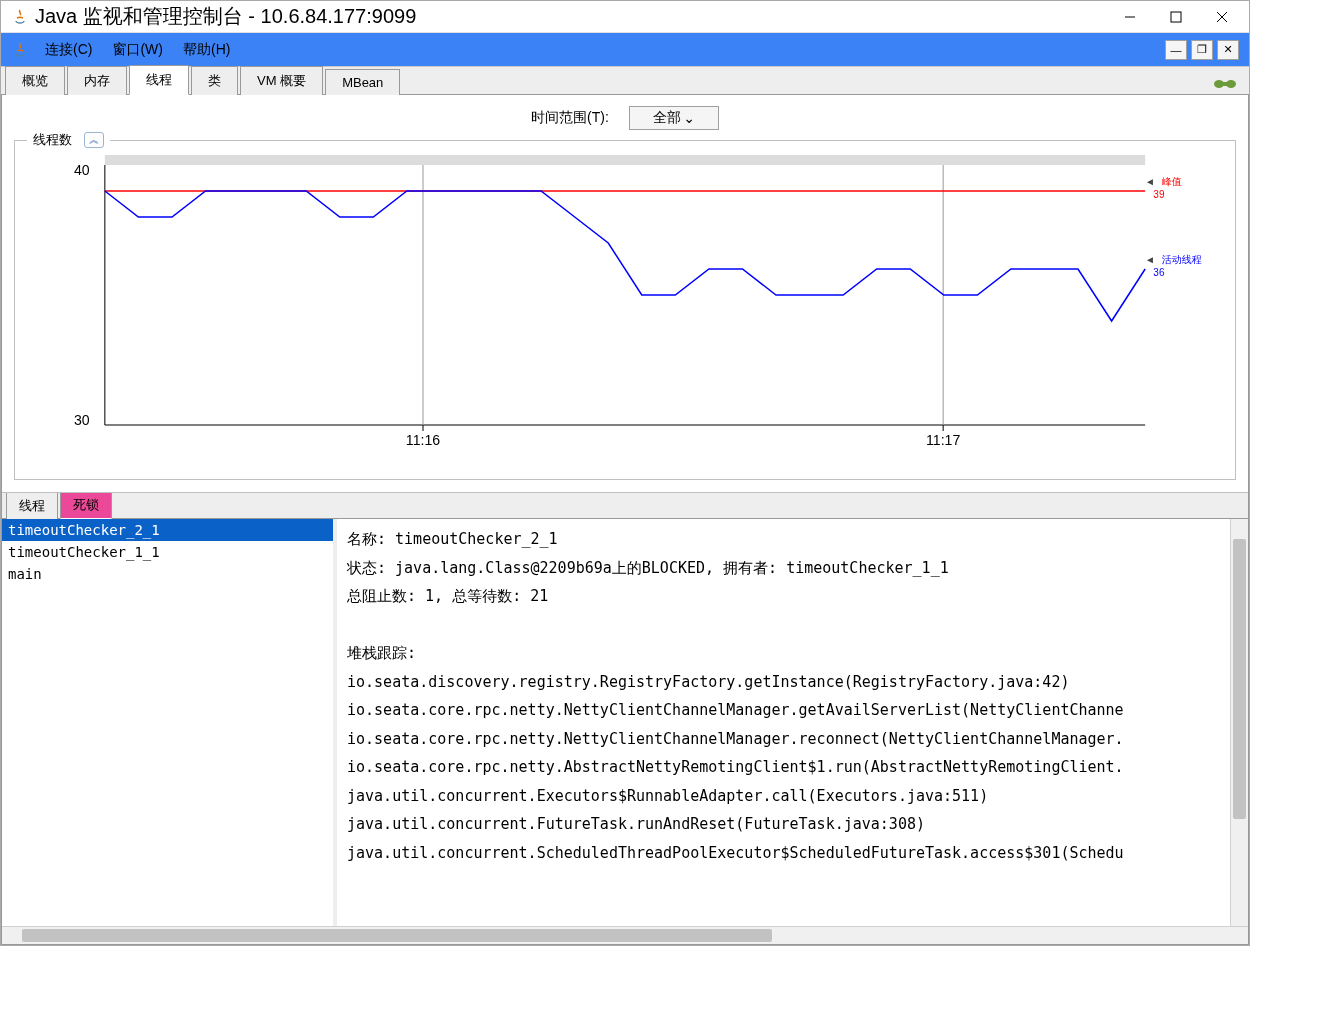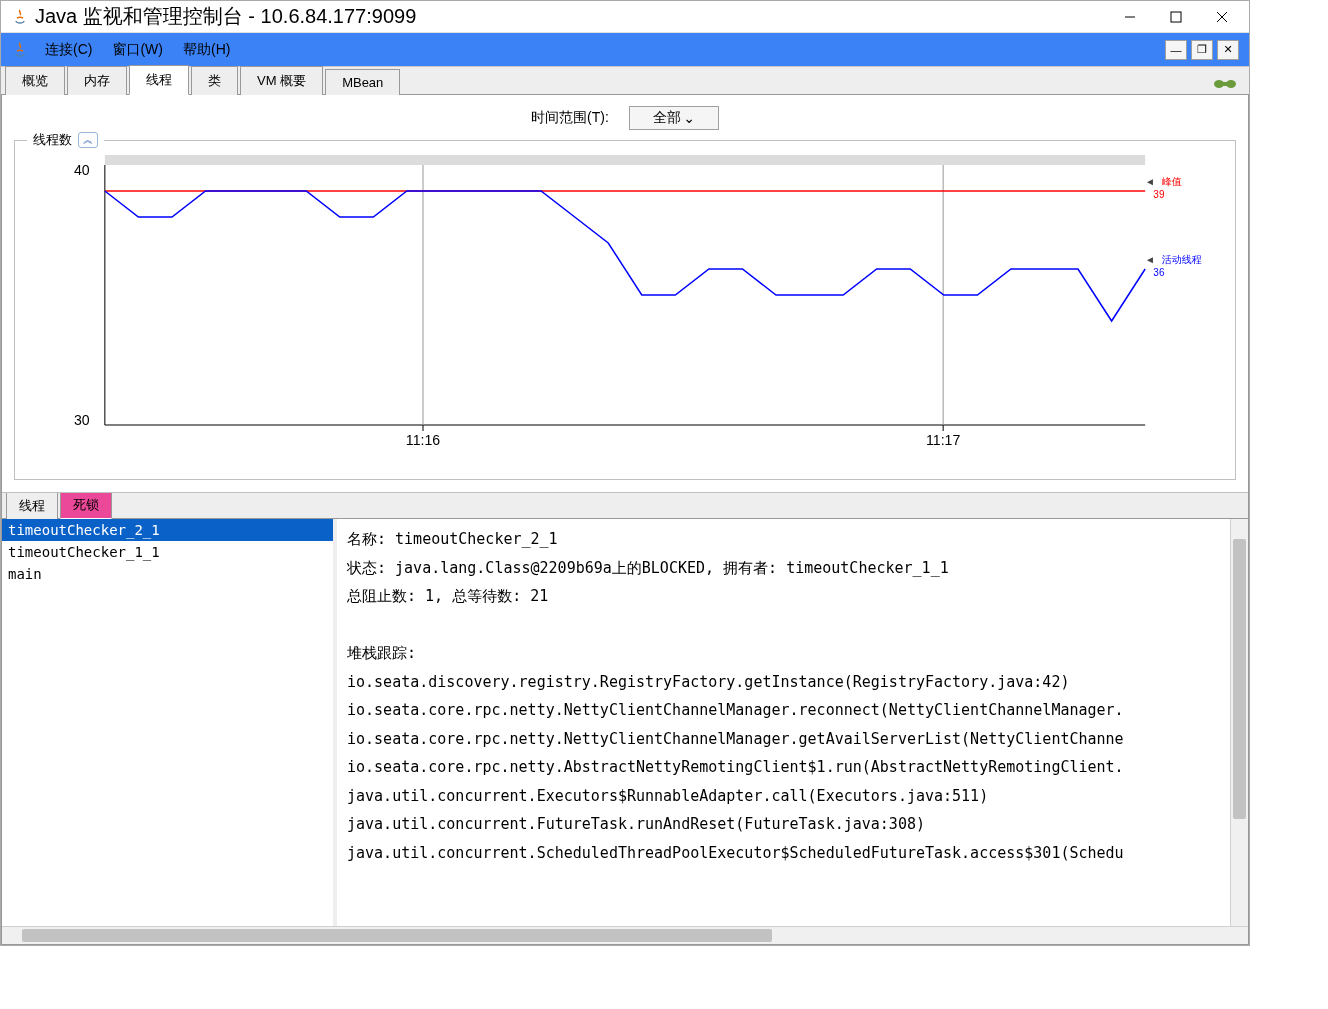--- a/index.html
+++ b/index.html
@@ -17,21 +17,21 @@
 .menubar-right-btn { width: 22px; height: 20px; border: 1px solid #a0a0a0; background: #f5f5f5; display: flex; align-items: center; justify-content: center; font-size: 11px; cursor: pointer; }
 .main-tabs { height: 28px; background: #eeeeee; display: flex; align-items: flex-end; padding: 0 4px; border-bottom: 1px solid #999; }
 .main-tab { padding: 5px 16px; border: 1px solid #999; border-bottom: none; background: #eeeeee; margin-right: 2px; font-size: 13px; cursor: pointer; position: relative; top: 1px; }
 .main-tab.active { background: #fff; border-bottom: 1px solid #fff; }
 .main-tabs-spacer { flex: 1; }
 .connect-icon { width: 28px; height: 20px; margin-right: 6px; }
 .content { flex: 1; background: #fff; display: flex; flex-direction: column; overflow: hidden; border: 1px solid #999; border-top: none; margin: 0; }
 .time-range-row { height: 45px; display: flex; align-items: center; justify-content: center; gap: 20px; font-size: 14px; }
 .time-select { width: 90px; height: 24px; border: 1px solid #a0a0a0; background: #f5f5f5; padding: 0 23px; display: flex; align-items: center; justify-content: space-between; cursor: pointer; }
 .chart-fieldset { margin: 0 12px 12px 12px; border: 1px solid #c0c0c0; padding: 4px; position: relative; }
-.chart-legend { position: absolute; top: -10px; left: 12px; background: #fff; padding: 0 6px; font-size: 13px; display: flex; align-items: center; gap: 6px; }
+.chart-legend { position: absolute; top: -10px; left: 12px; background: #fff; padding: 0 6px; font-size: 13px; display: flex; align-items: center; gap: 12px; }
 .collapse-btn { width: 20px; height: 16px; border: 1px solid #98b6d4; border-radius: 3px; background: #fcfcfc; display: flex; align-items: center; justify-content: center; color: #3a73b6; font-size: 10px; cursor: pointer; }
 .chart-area { height: 330px; position: relative; }
 .chart-svg { width: 100%; height: 100%; }
 .chart-right-labels { position: absolute; right: 6px; top: 0; bottom: 0; width: 80px; font-size: 10px; }
 .rl-row { position: absolute; left: 0; white-space: nowrap; }
 .rl-arrow { color: #444; margin-right: 4px; }
 .bottom-split { flex: 1; display: flex; flex-direction: column; overflow: hidden; border-top: 1px solid #c0c0c0; }
 .deadlock-tabs { height: 26px; background: #eeeeee; display: flex; align-items: flex-end; padding: 0 4px; border-bottom: 1px solid #999; }
 .deadlock-tab { padding: 4px 12px; border: 1px solid #999; border-bottom: none; background: #eeeeee; margin-right: 2px; font-size: 13px; cursor: pointer; position: relative; top: 1px; }
 .deadlock-tab.active { background: #ec4899; border-bottom: 1px solid #fff; }
@@ -170,22 +170,22 @@
             <div class="thread-item">main</div>
           </div>
         <div class="thread-detail">
           <div><span>名称:</span> <span>timeoutChecker_2_1</span></div>
           <div><span>状态:</span> <span>java.lang.Class@2209b69a上的BLOCKED, 拥有者: timeoutChecker_1_1</span></div>
           <div><span>总阻止数:</span> <span>1,</span> <span>总等待数:</span> <span>21</span></div>
           <div>&nbsp;</div>
           <div>堆栈跟踪:</div>
           <div id="stack-lines">
               <div>io.seata.discovery.registry.RegistryFactory.getInstance(RegistryFactory.java:42)</div>
+              <div>io.seata.core.rpc.netty.NettyClientChannelManager.getAvailServerList(NettyClientChanne</div>
               <div>io.seata.core.rpc.netty.NettyClientChannelManager.reconnect(NettyClientChannelManager.</div>
-              <div>io.seata.core.rpc.netty.NettyClientChannelManager.getAvailServerList(NettyClientChanne</div>
               <div>io.seata.core.rpc.netty.AbstractNettyRemotingClient$1.run(AbstractNettyRemotingClient.</div>
               <div>java.util.concurrent.Executors$RunnableAdapter.call(Executors.java:511)</div>
               <div>java.util.concurrent.FutureTask.runAndReset(FutureTask.java:308)</div>
               <div>java.util.concurrent.ScheduledThreadPoolExecutor$ScheduledFutureTask.access$301(Schedu</div>
             </div>
           <div class="thread-detail-scroll">
               <div class="thread-detail-scroll-thumb"></div>
             </div>
         </div>
       </div>

